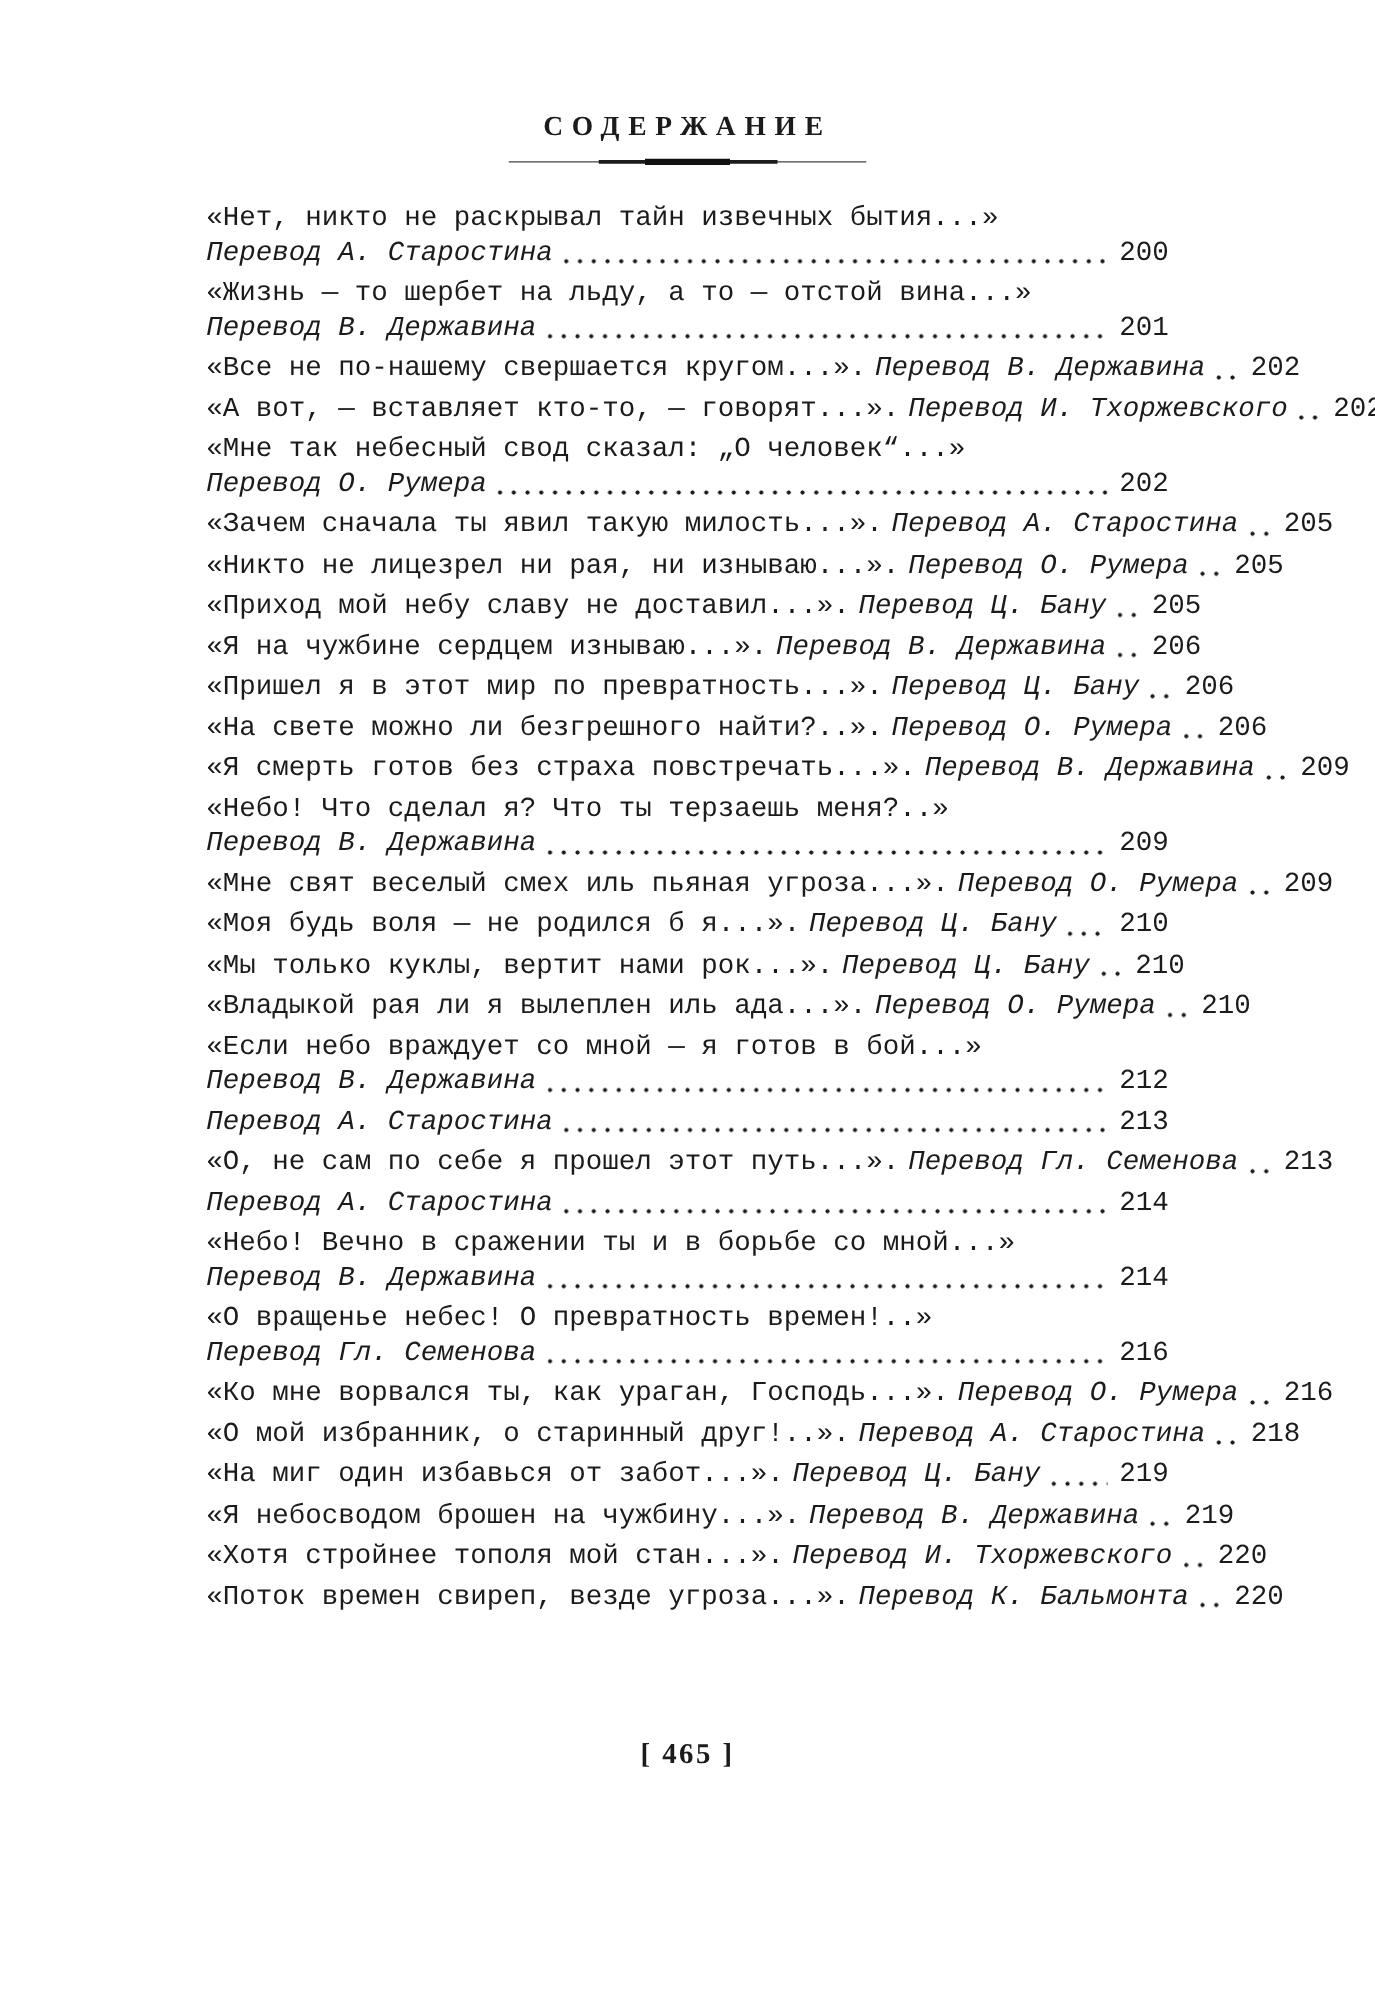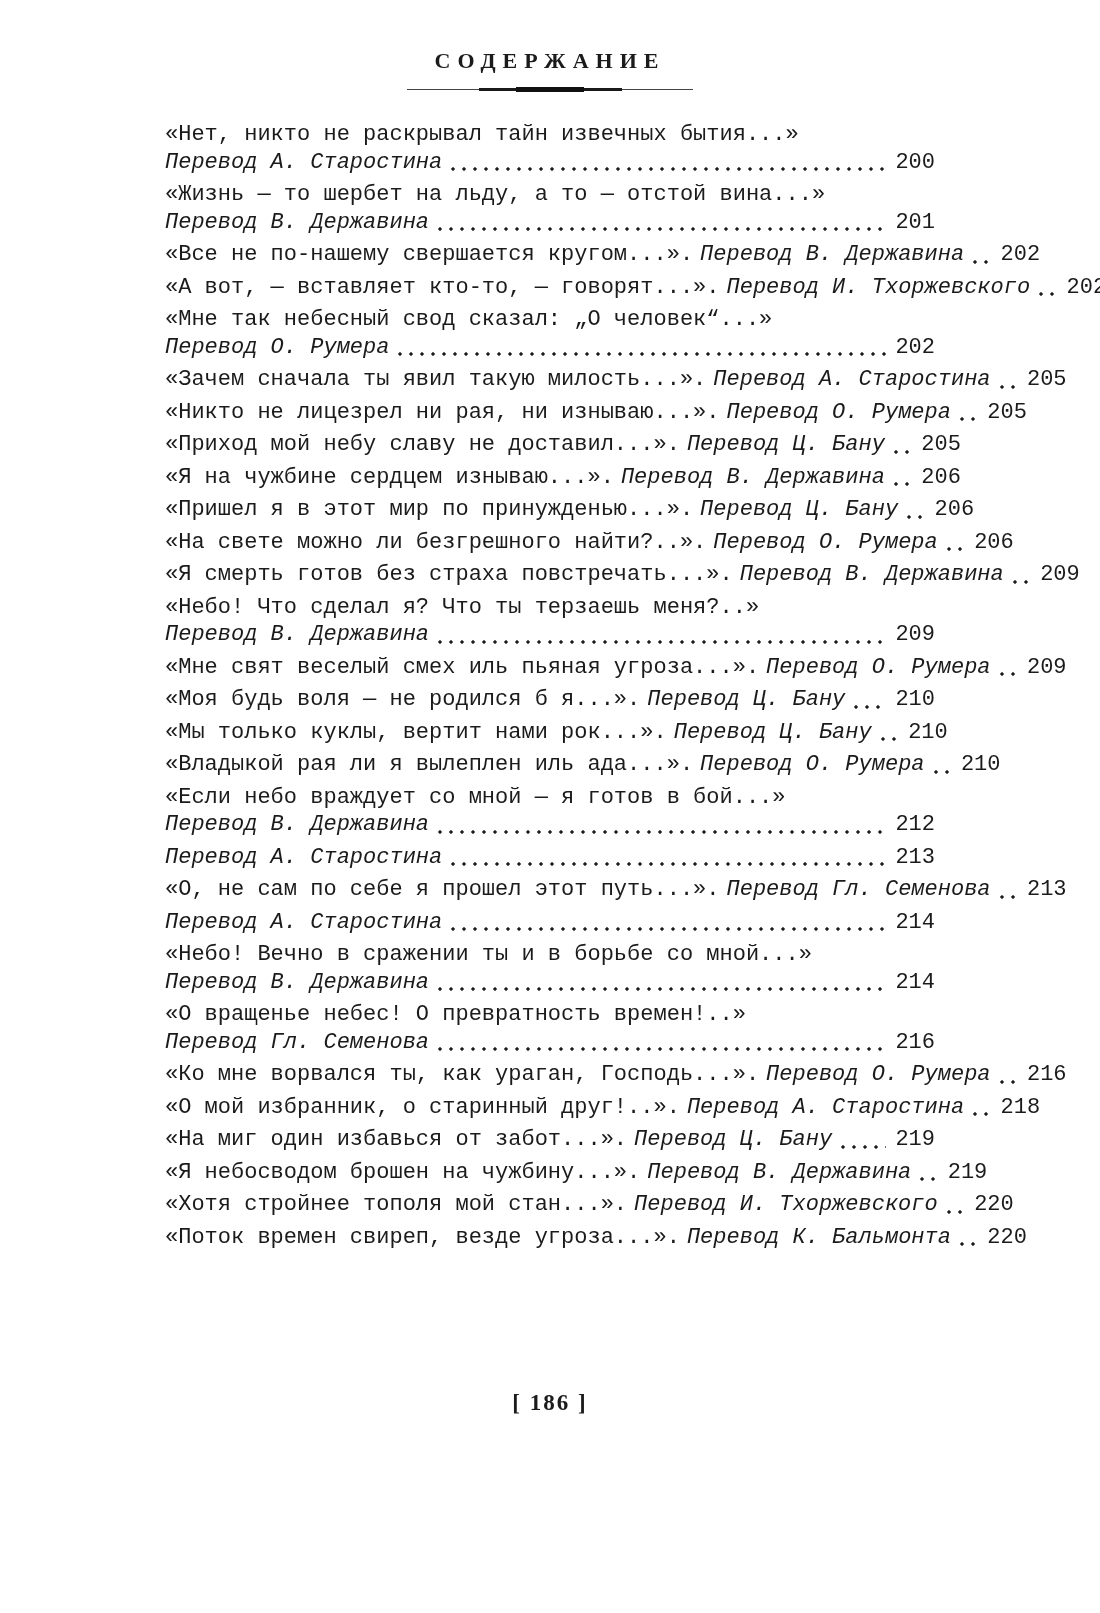--- a/index.html
+++ b/index.html
@@ -12,21 +12,21 @@
   }
   .page {
     position: relative;
     width: 1100px;
     height: 1613px;
     overflow: hidden;
   }
   .content {
     width: 770px;
     margin: 0 auto;
-    padding-top: 48px;
+    padding-top: 88px;
   }
   .toc-title {
     text-align: center;
     font-size: 22px;
     font-weight: bold;
     letter-spacing: 7px;
     line-height: 26px;
   }
   .divider {
     position: relative;
@@ -173,21 +173,21 @@
         <div class="entry one-line">
           <div class="line">
             <span class="quote">«Я на чужбине сердцем изнываю...».</span>
             <span class="translator">Перевод В. Державина</span>
             <span class="leader"></span>
             <span class="page-num">206</span>
           </div>
         </div>
         <div class="entry one-line">
           <div class="line">
-            <span class="quote">«Пришел я в этот мир по принужденью...».</span>
+            <span class="quote">«Пришел я в этот мир по превратность...».</span>
             <span class="translator">Перевод Ц. Бану</span>
             <span class="leader"></span>
             <span class="page-num">206</span>
           </div>
         </div>
         <div class="entry one-line">
           <div class="line">
             <span class="quote">«На свете можно ли безгрешного найти?..».</span>
             <span class="translator">Перевод О. Румера</span>
             <span class="leader"></span>
@@ -340,14 +340,14 @@
           <div class="line">
             <span class="quote">«Поток времен свиреп, везде угроза...».</span>
             <span class="translator">Перевод К. Бальмонта</span>
             <span class="leader"></span>
             <span class="page-num">220</span>
           </div>
         </div>
       </div>
   </div>
 
-  <div class="folio">[ 186 ]</div>
+  <div class="folio">[ 465 ]</div>
 </div>
 
 </body></html>

